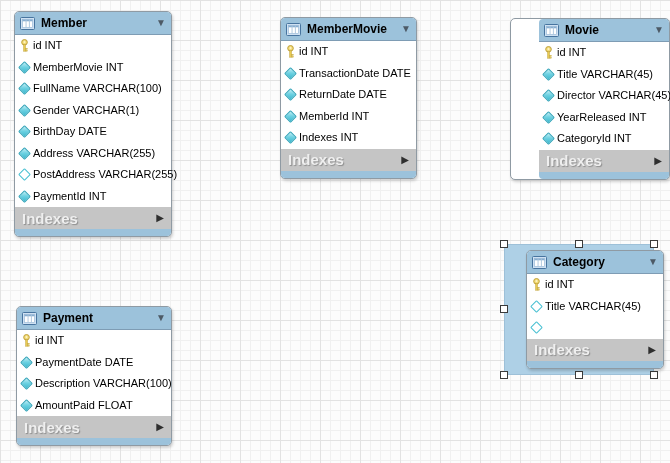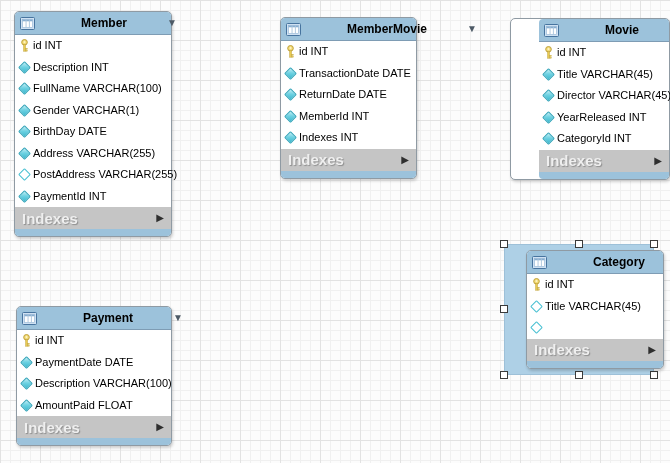--- a/index.html
+++ b/index.html
@@ -19,21 +19,21 @@
     border:1px solid #8f9aa3;
     border-radius:5px;
     box-shadow:1px 2px 3px rgba(0,0,0,0.18);
     background:#ffffff;
   }
   .thead{
     height:23px;display:flex;align-items:center;
     background:#9cc2db;
     border-bottom:1px solid #7e9cb4;
     border-radius:4px 4px 0 0;
-    padding:0 5px 0 5px;box-sizing:border-box;gap:40px;
+    padding:0 5px 0 5px;box-sizing:border-box;
   }
   .ticon{display:inline-flex;margin-right:6px;}
   .ttitle{font-size:12px;font-weight:bold;color:#000;flex:1;line-height:1;}
   .tcollapse{font-size:10px;color:#4d5a66;line-height:1;cursor:default;}
   .trows{background:#fff;}
   .trow{
     height:21.5px;display:flex;align-items:center;
     padding-left:4px;box-sizing:border-box;
   }
   .ctext{font-size:11px;color:#000;white-space:nowrap;line-height:1;}
@@ -91,21 +91,21 @@
               <rect x="5.5" y="9.2" width="1.8" height="1.1" fill="#e8cb52" stroke="#bfa23f" stroke-width="0.4"></rect>
               <rect x="5.5" y="11.1" width="1.8" height="1.1" fill="#e8cb52" stroke="#bfa23f" stroke-width="0.4"></rect>
             </svg>
           </span>
           <span class="ctext">id INT</span>
         </div>
         <div class="trow">
           <span class="cicon">
             <span class="diamond"></span>
           </span>
-          <span class="ctext">Description INT</span>
+          <span class="ctext">MemberMovie INT</span>
         </div>
         <div class="trow">
           <span class="cicon">
             <span class="diamond"></span>
           </span>
           <span class="ctext">FullName VARCHAR(100)</span>
         </div>
         <div class="trow">
           <span class="cicon">
             <span class="diamond"></span>

